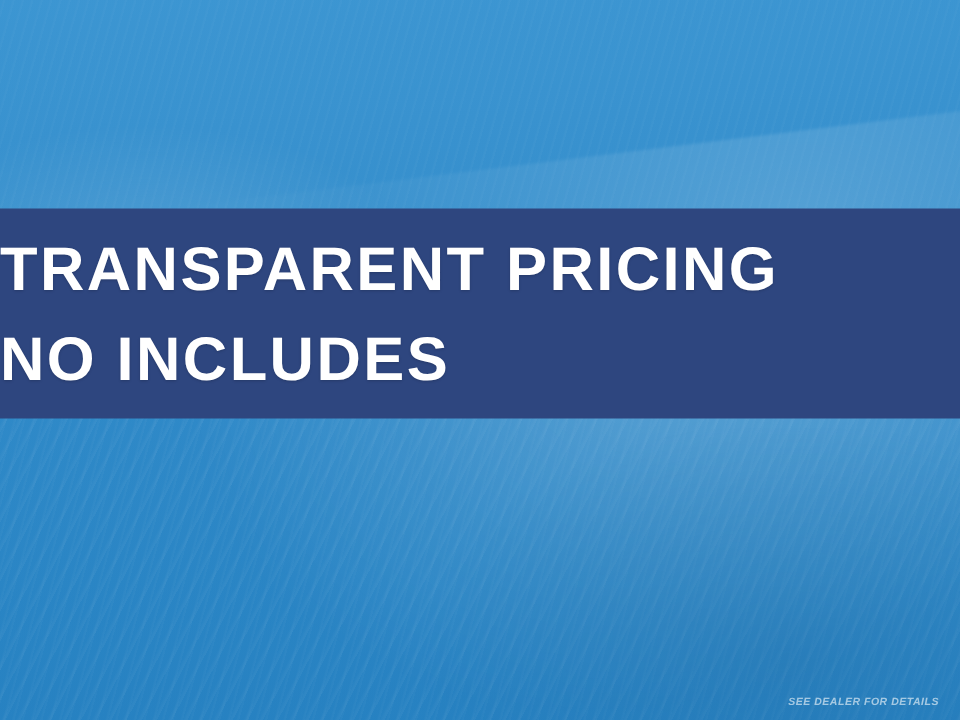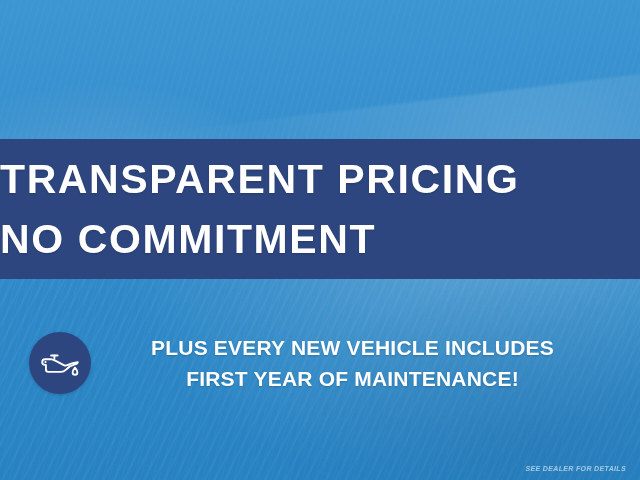--- a/index.html
+++ b/index.html
@@ -224,40 +224,19 @@
   <div class="wave-crest"></div>
   <div class="wave-crest2"></div>
   <div class="foam-streaks"></div>
   <div class="foam-streaks2"></div>
   <div class="trough"></div>
   <div class="bg-tint"></div>
 
 
   <div class="pricing-band">
     <div class="pricing-line">TRANSPARENT PRICING</div>
-    <div class="pricing-line">NO COMMITMENT</div>
+    <div class="pricing-line">NO INCLUDES</div>
   </div>
 
-  <div class="promo">
-
-    <div class="promo-badge">
-      <svg viewBox="0 0 44 32" xmlns="http://www.w3.org/2000/svg" fill="none" stroke="#ffffff" stroke-width="2" stroke-linecap="round" stroke-linejoin="round">
-        <path d="M6 12 C4 12, 3 13.5, 3 15 C3 16.5, 4 18, 6 18 L7 18 L7 23 C7 24.5, 8 25.5, 9.5 25.5
-                 L23 25.5 C25 25.5, 27 24.5, 28.5 23 C31 20.5, 34 18.5, 38 17.5
-                 C40 17, 41 16, 41 15 C37 15.5, 33.5 16.5, 30.5 18
-                 C29 18.8, 27.5 19, 26 18.2 L18 14 L13 12 Z"></path>
-        <path d="M16 12 L16 8"></path>
-        <path d="M12.5 8 L19.5 8"></path>
-        <circle cx="6.5" cy="15" r="1.2" fill="#ffffff" stroke="none"></circle>
-        <path d="M38 21 C38 21, 35.5 24, 35.5 26 C35.5 27.4, 36.6 28.5, 38 28.5
-                 C39.4 28.5, 40.5 27.4, 40.5 26 C40.5 24, 38 21, 38 21 Z"></path>
-      </svg>
-    </div>
-
-    <div class="promo-text">
-      <div class="promo-line">PLUS EVERY NEW VEHICLE INCLUDES</div>
-      <div class="promo-line">FIRST YEAR OF MAINTENANCE!</div>
-    </div>
-  </div>
 
   <div class="disclaimer">SEE DEALER FOR DETAILS</div>
 
 </div>
 
 </body></html>

